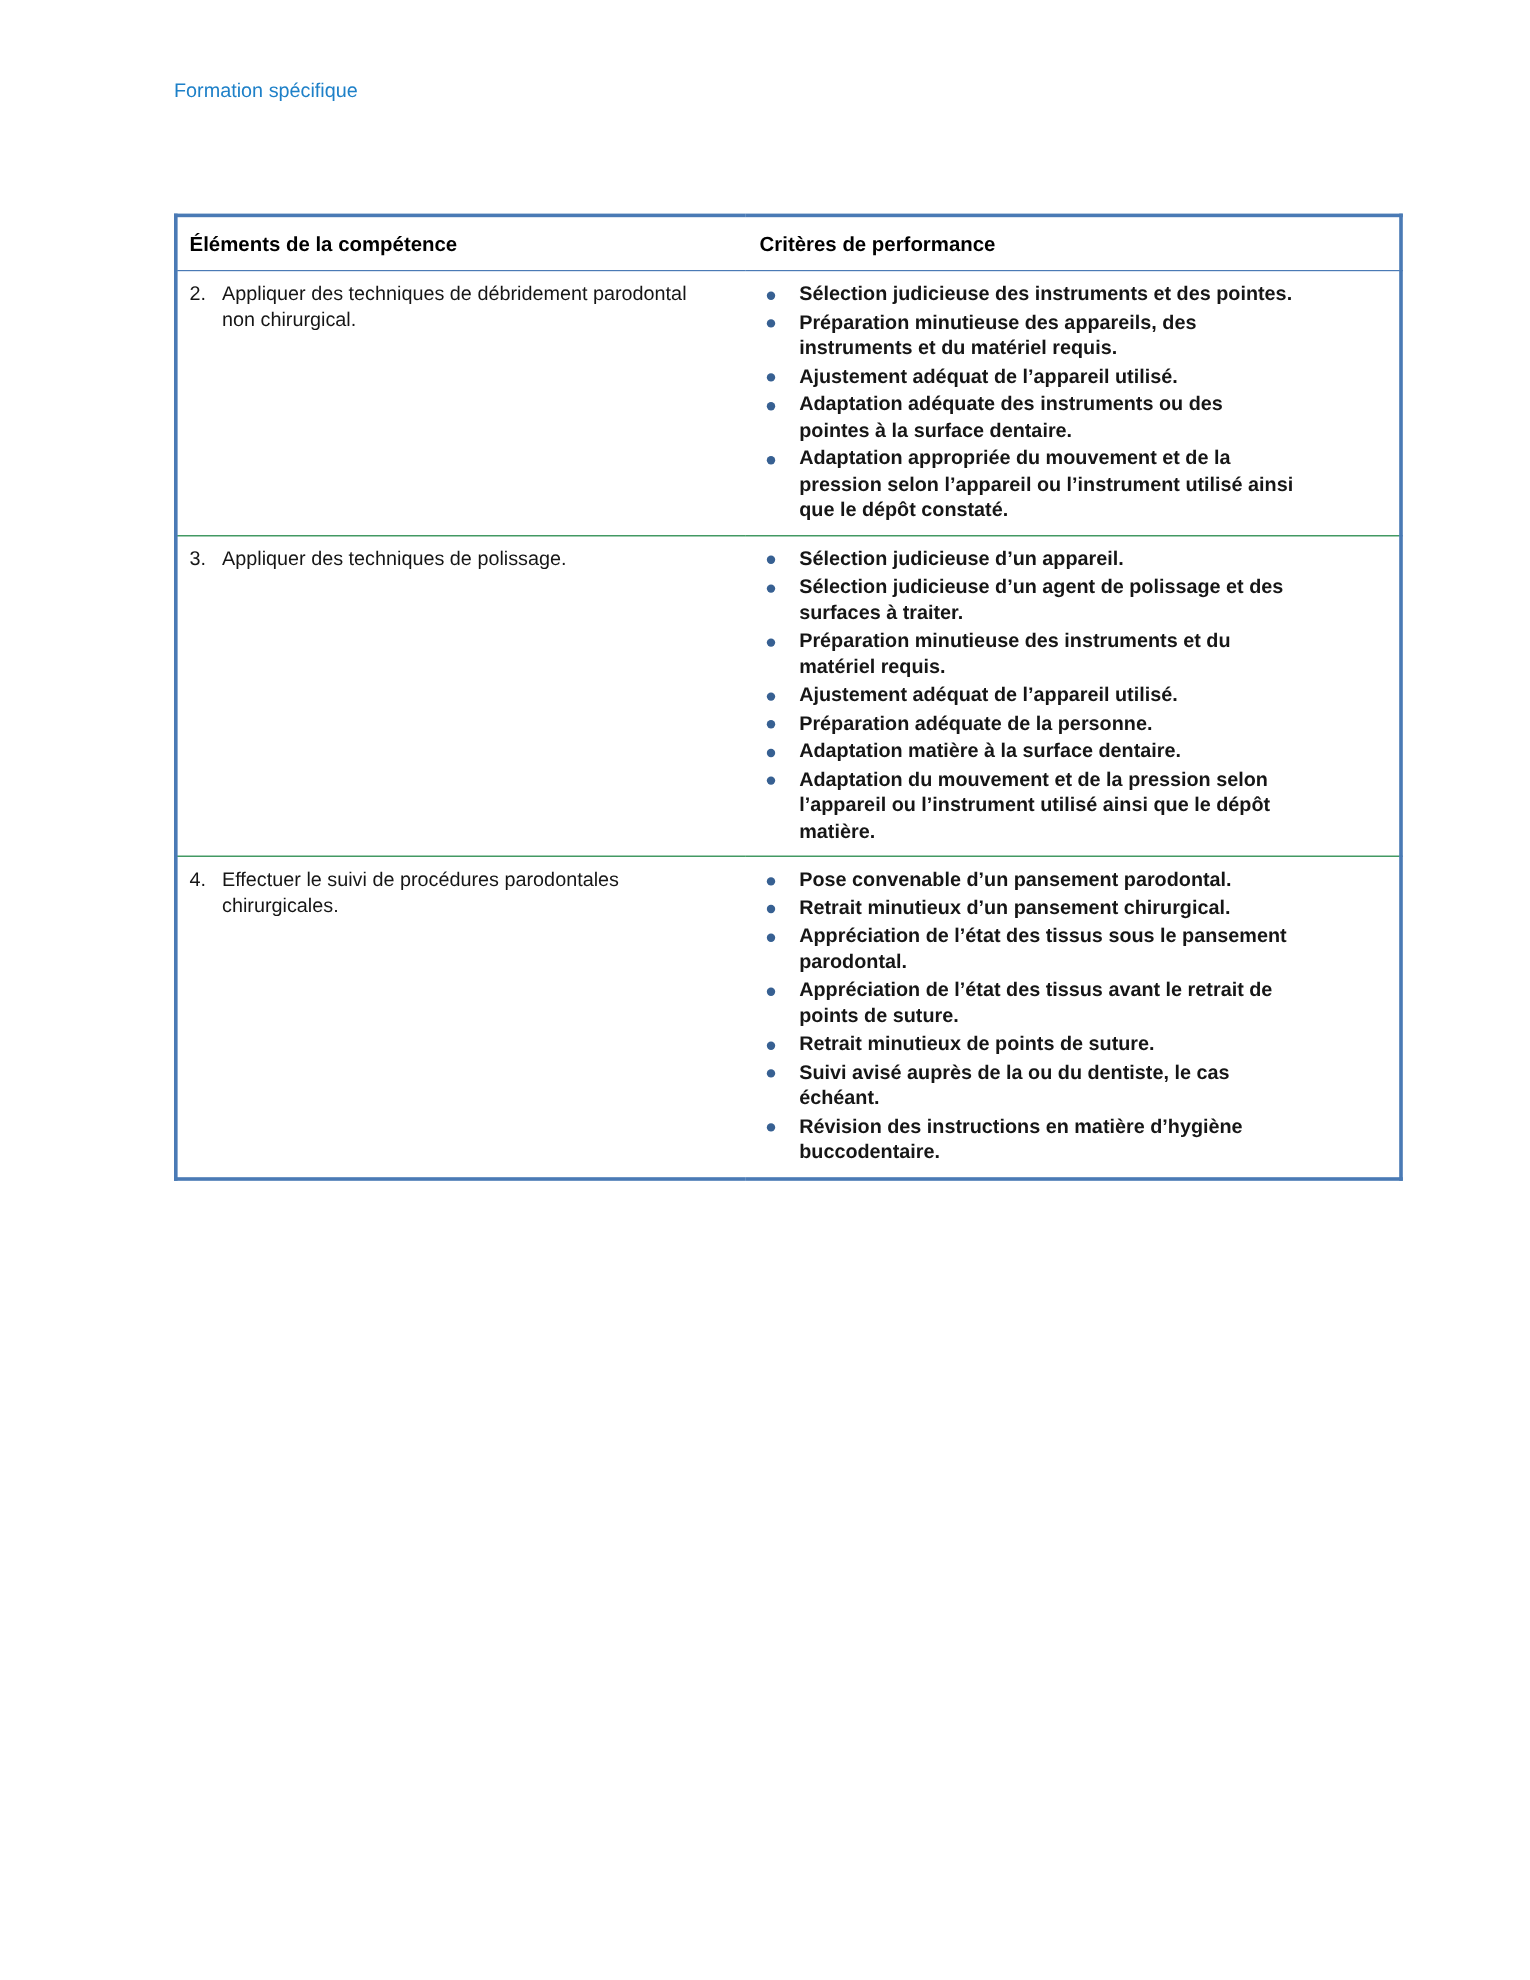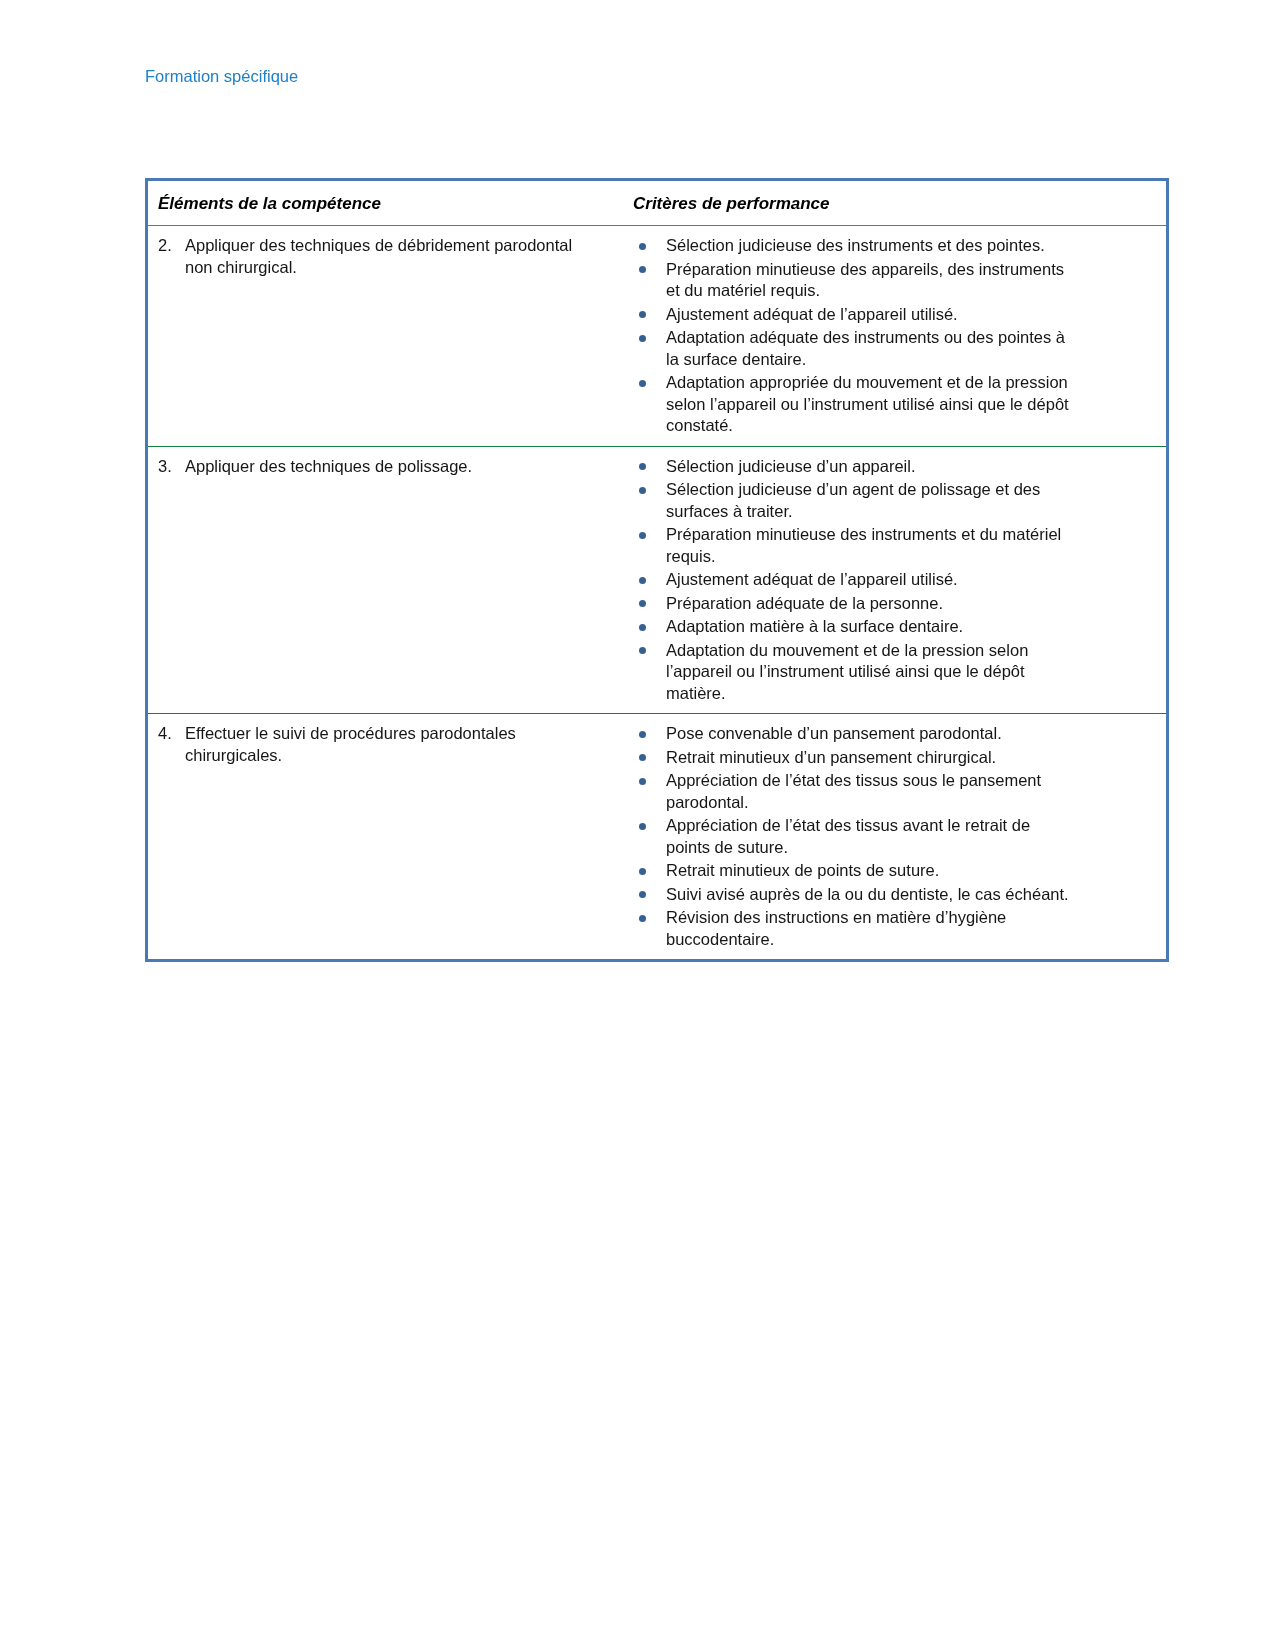--- a/index.html
+++ b/index.html
@@ -34,21 +34,20 @@
   }
   table.comp-table th {
     width: 455px;
     text-align: left;
     vertical-align: middle;
     font-size: 17px;
     font-weight: bold;
     color: #000000;
     padding: 13px 8px 11px 10px;
     border-bottom: 1px solid #4a7ab5;
-    font-style: italic;
   }
   table.comp-table th.col-criteria { width: 525px; padding-left: 12px; }
   table.comp-table td {
     vertical-align: top;
     border-top: 1px solid #15803d;
     font-size: 16.5px;
     line-height: 21.5px;
   }
   td.cell-element { padding: 9px 12px 8px 10px; }
   .num {
@@ -59,20 +58,21 @@
   .txt {
     display: inline-block;
     width: 398px;
     vertical-align: top;
   }
   td.cell-criteria { padding: 9px 0 7px 0; }
   ul.criteria-list {
     margin: 0;
     padding: 0;
     list-style: none;
+    font-weight: bold;
   }
   ul.criteria-list li {
     position: relative;
     padding-left: 45px;
     width: 412px;
     margin-bottom: 2px;
   }
   .bullet-dot {
     position: absolute;
     left: 18px;

